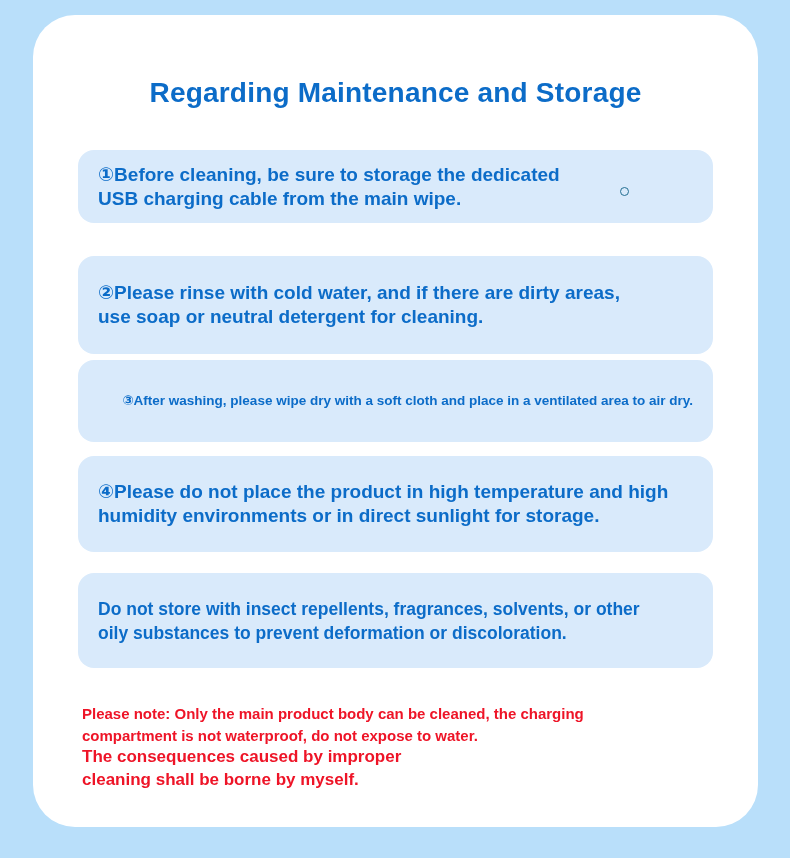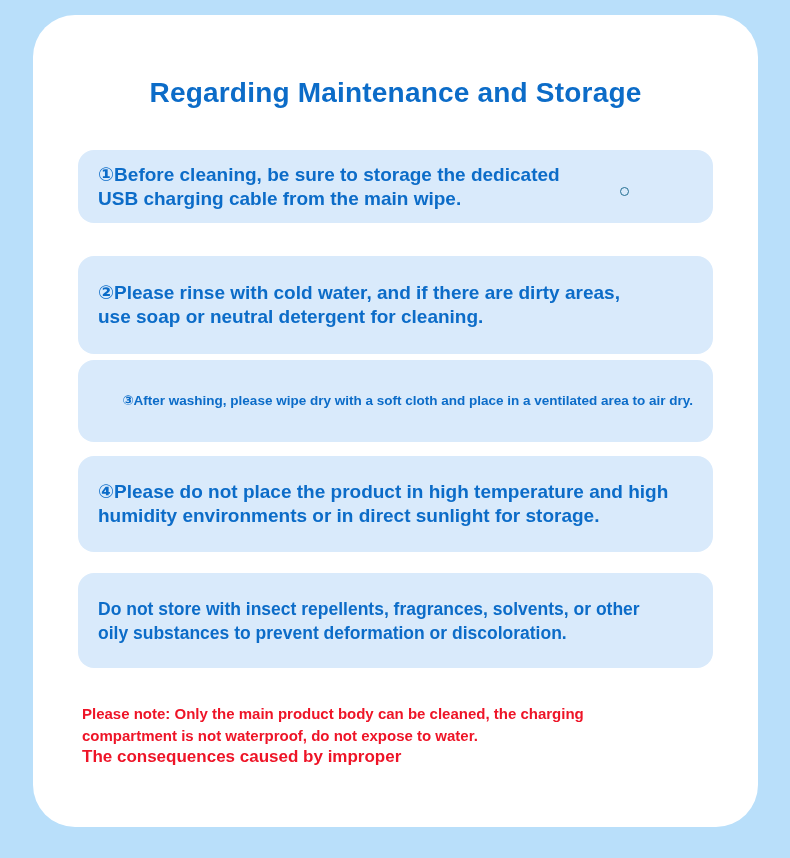--- a/index.html
+++ b/index.html
@@ -104,15 +104,16 @@
 
   <div class="info-box box-5">
     <div class="fs-md">Do not store with insect repellents, fragrances, solvents, or other</div>
     <div class="fs-md">oily substances to prevent deformation or discoloration.</div>
   </div>
 
   <div class="note-block">
     <div class="note-line-sm">Please note: Only the main product body can be cleaned, the charging</div>
     <div class="note-line-sm">compartment is not waterproof, do not expose to water.</div>
     <div class="note-line-lg">The consequences caused by improper</div>
+    <div class="note-line-lg">cleaning shall be borne by myself.</div>
   </div>
 
 </div>
 
 </body></html>

